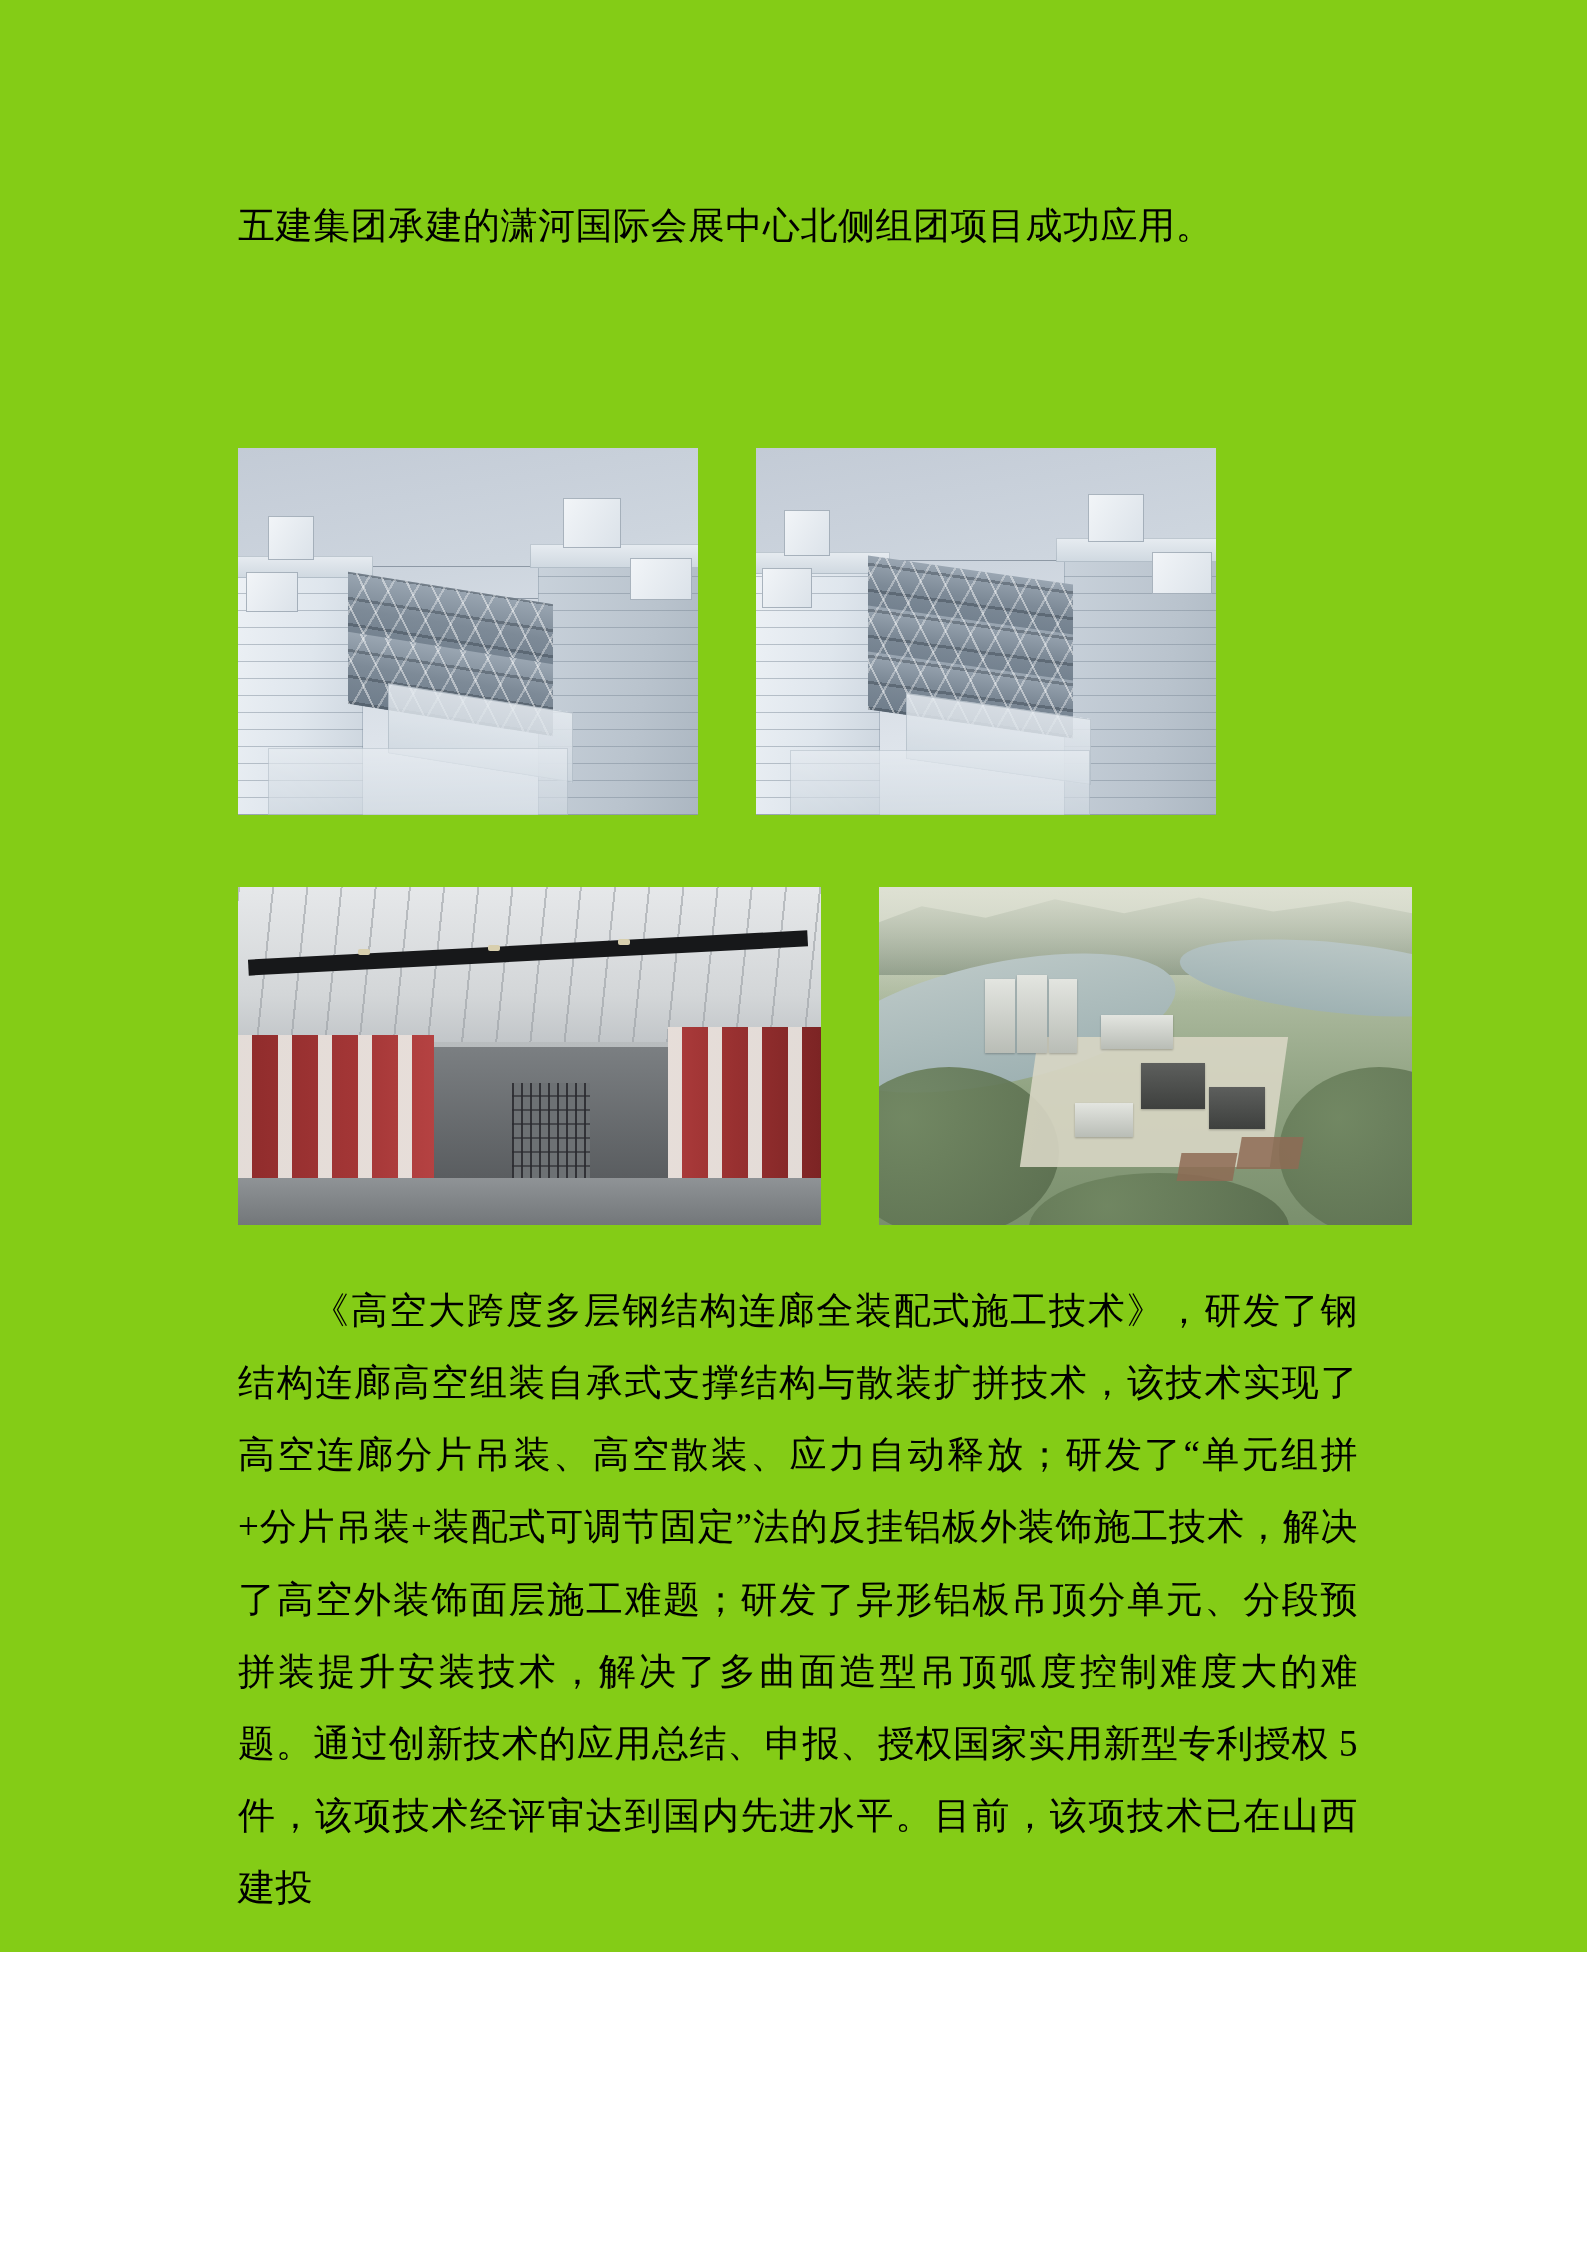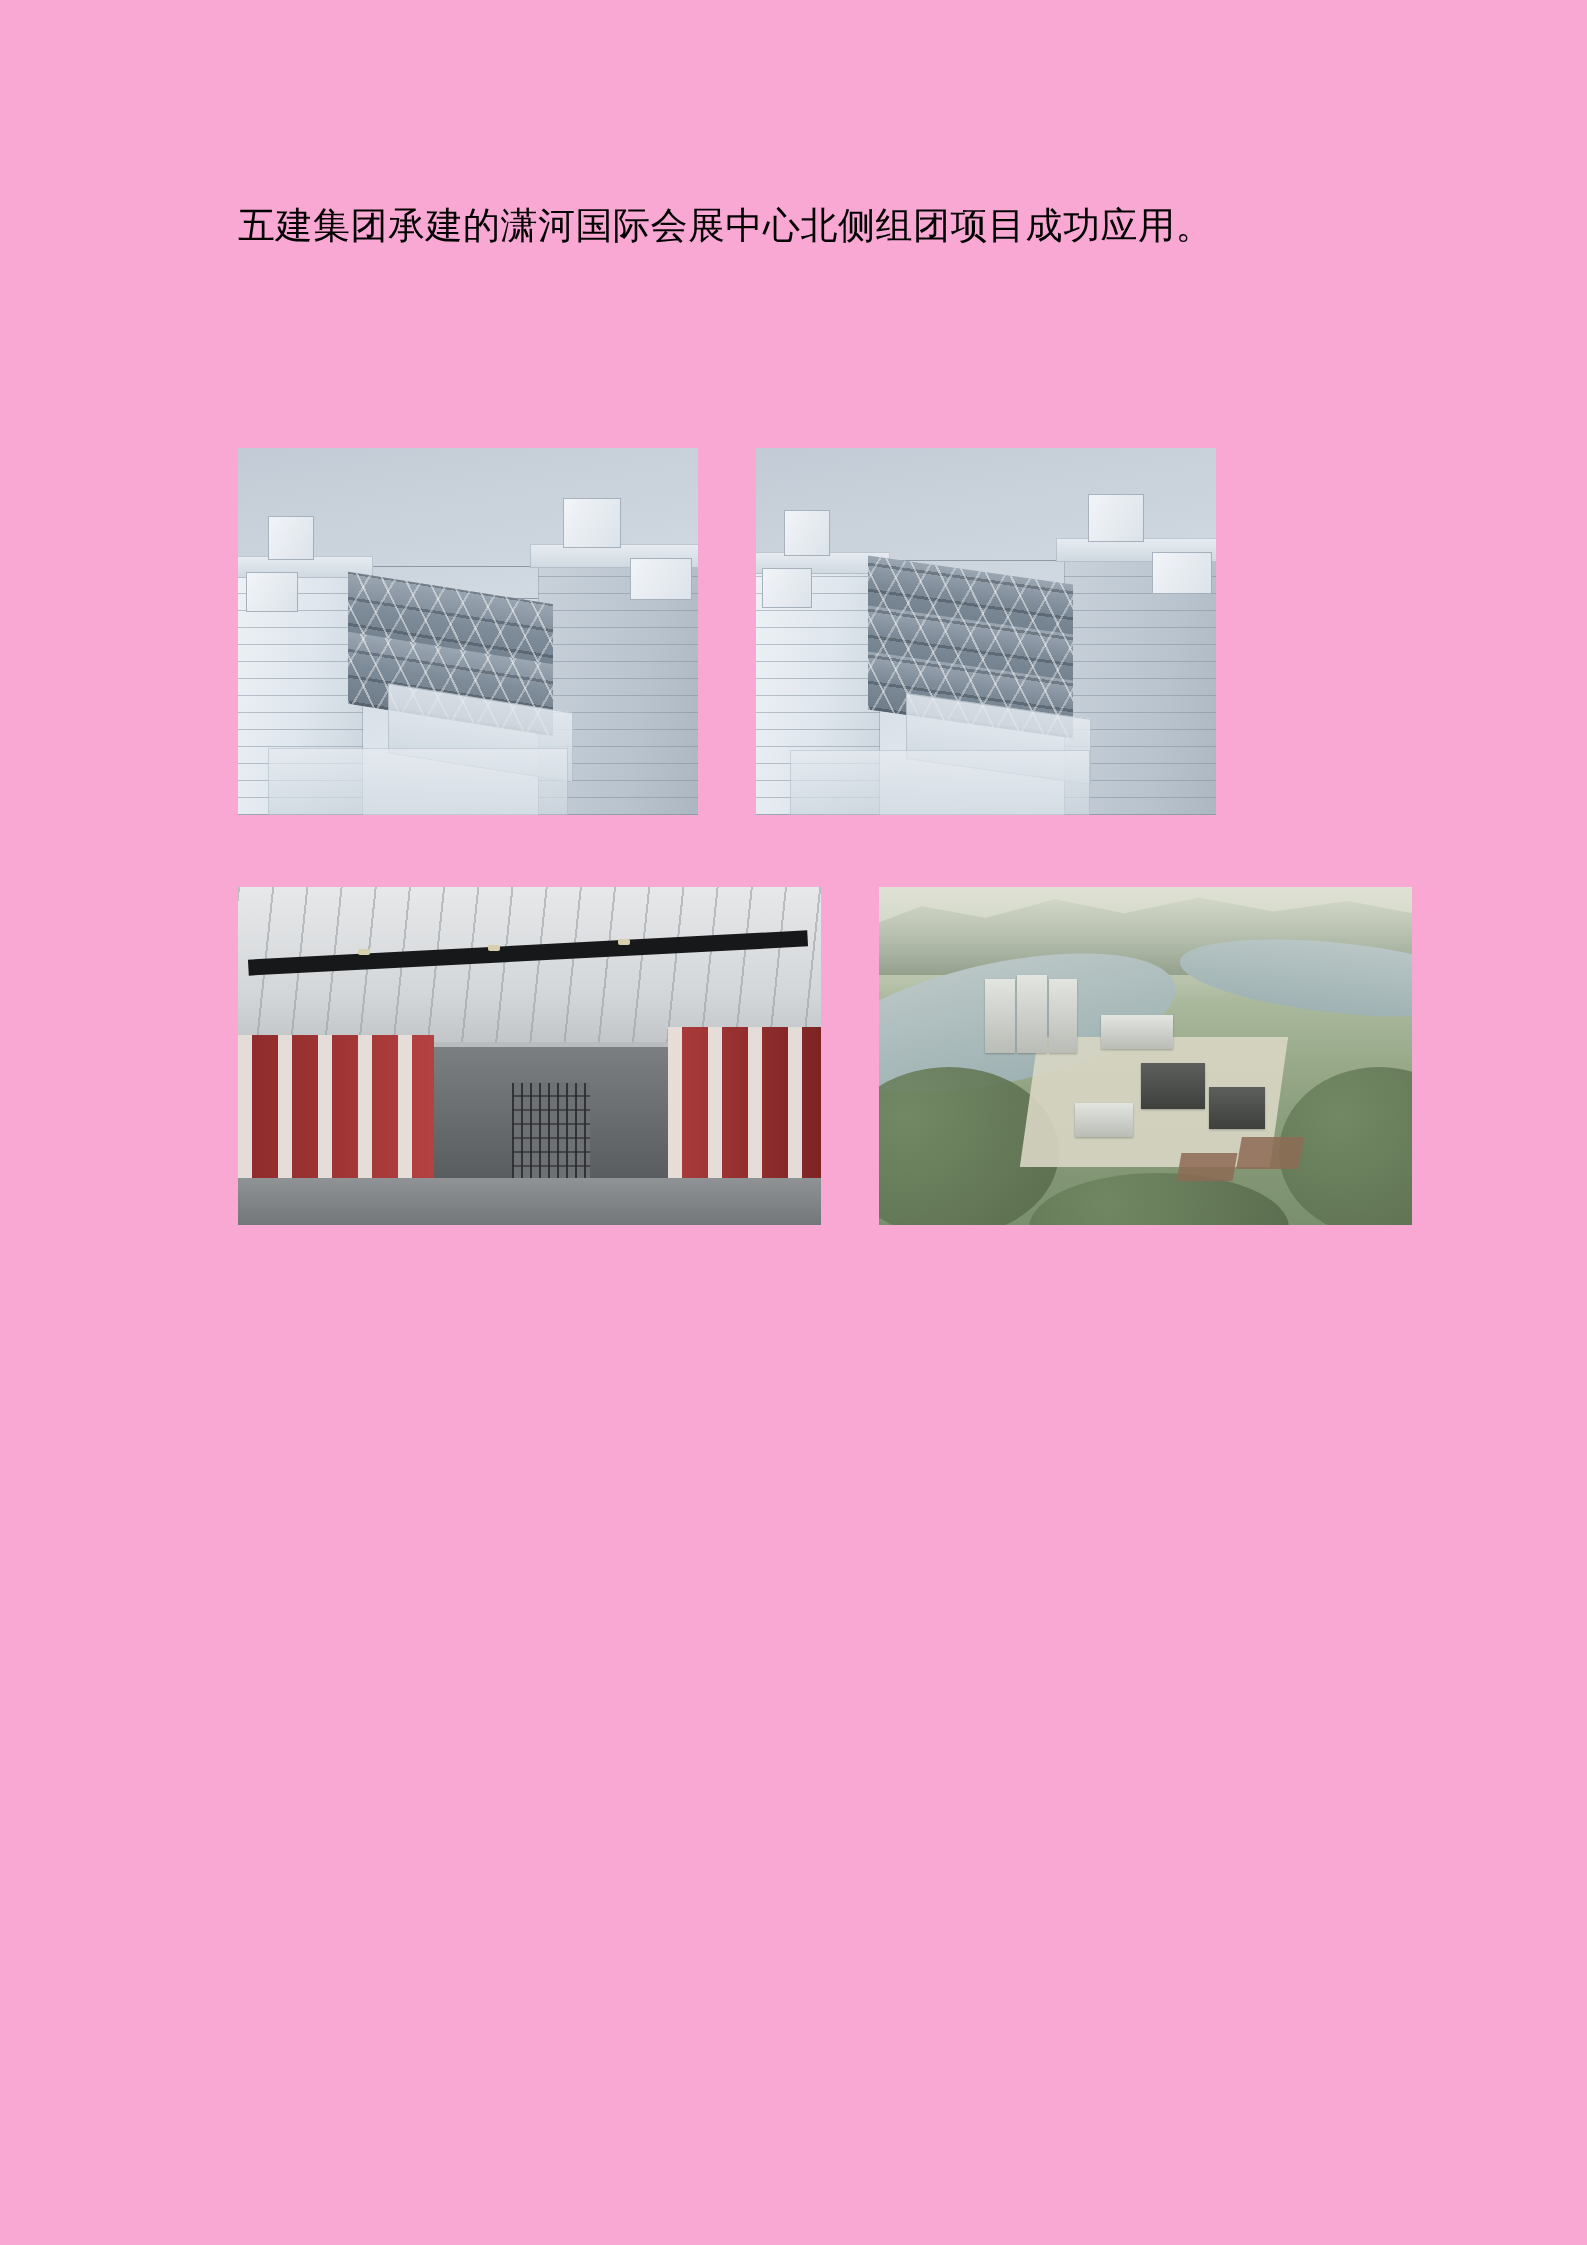--- a/index.html
+++ b/index.html
@@ -7,22 +7,22 @@
     padding: 0;
     background: #ffffff;
   }
   body {
     font-family: "Liberation Serif", "DejaVu Serif", serif;
     color: #000000;
   }
   .page {
     position: relative;
     width: 1587px;
-    height: 2245px;
-    background: #f9a8d4;
+    height: 1952px;
+    background: #84cc16;
     box-sizing: border-box;
     overflow: hidden;
   }
   .content {
     position: absolute;
     left: 238px;
     top: 0;
     width: 1120px;
     height: 2245px;
   }
@@ -344,14 +344,15 @@
           <div class="bldg" style="left:222px; top:128px; width:72px; height:34px;"></div>
           <div class="bldg dark" style="left:330px; top:200px; width:56px; height:42px;"></div>
           <div class="bldg" style="left:196px; top:216px; width:58px; height:34px;"></div>
 
           <div class="court" style="left:360px; top:250px; width:62px; height:32px; transform:skewX(-10deg);"></div>
           <div class="court" style="left:300px; top:266px; width:56px; height:28px; transform:skewX(-10deg);"></div>
         </div>
       </div>
     </div>
 
+    <p class="para body-para">《高空大跨度多层钢结构连廊全装配式施工技术》，研发了钢结构连廊高空组装自承式支撑结构与散装扩拼技术，该技术实现了高空连廊分片吊装、高空散装、应力自动释放；研发了“单元组拼+分片吊装+装配式可调节固定”法的反挂铝板外装饰施工技术，解决了高空外装饰面层施工难题；研发了异形铝板吊顶分单元、分段预拼装提升安装技术，解决了多曲面造型吊顶弧度控制难度大的难题。通过创新技术的应用总结、申报、授权国家实用新型专利授权 5 件，该项技术经评审达到国内先进水平。目前，该项技术已在山西建投</p>
   </div>
 </div>
 
 </body></html>

